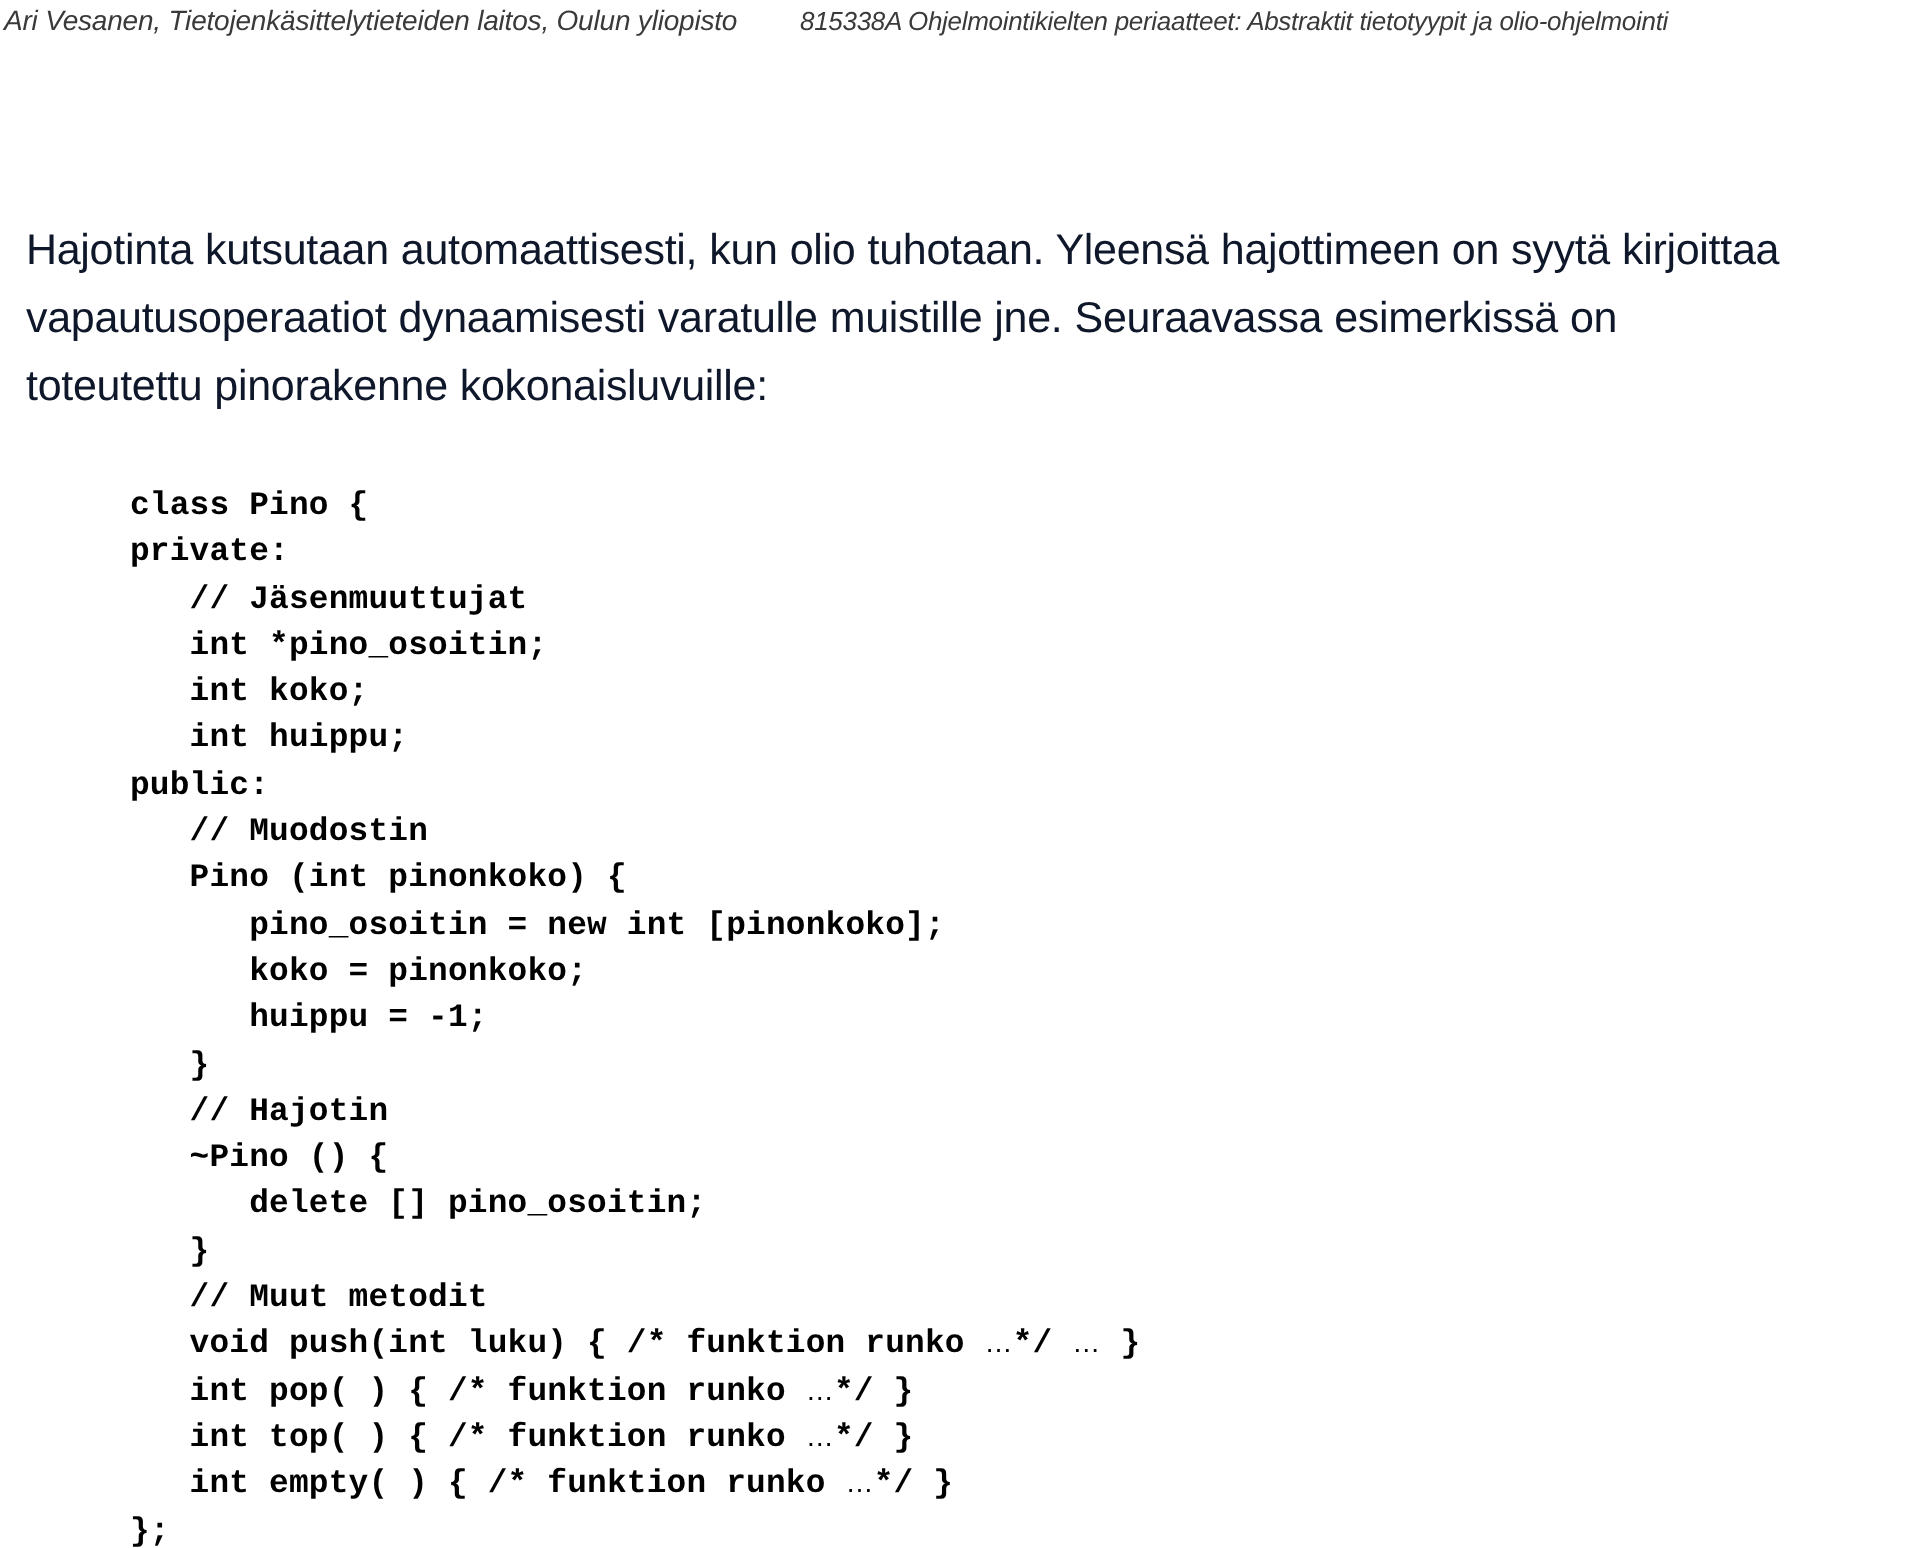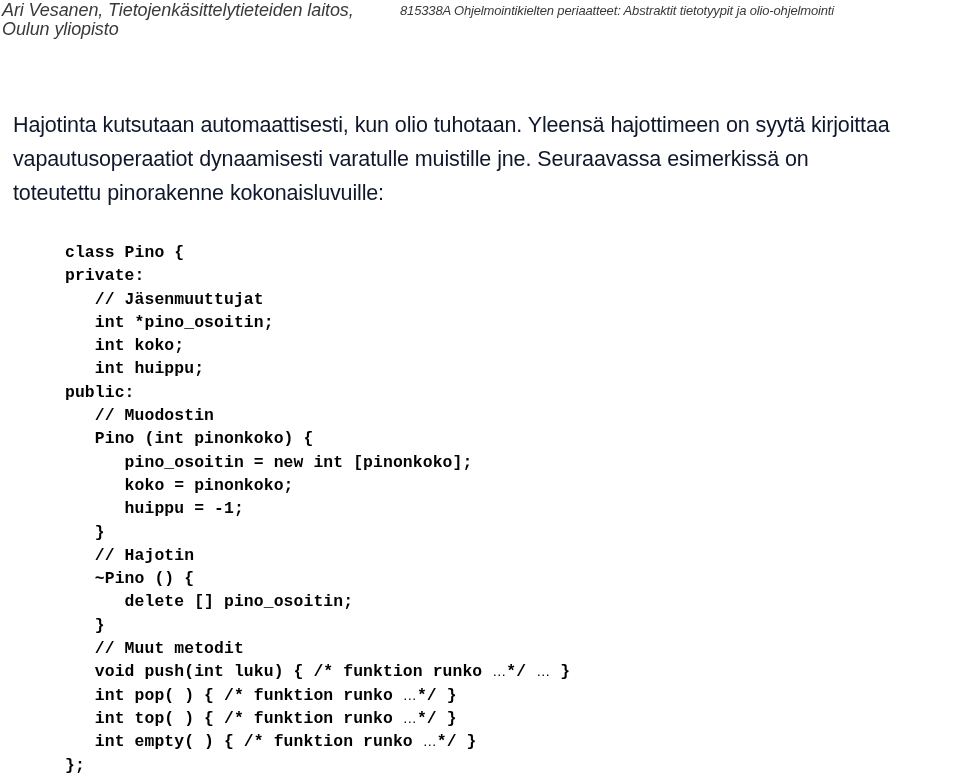--- a/index.html
+++ b/index.html
@@ -25,21 +25,21 @@
     height: 48px;
     box-sizing: border-box;
     padding: 2px 2px 0 2px;
   }
   .header-left {
     position: absolute;
     left: 2px;
     top: 1px;
     width: 400px;
     font-style: italic;
-    font-size: 18px;
+    font-size: 14px;
     line-height: 19px;
     color: #3a3a3a;
     letter-spacing: -0.1px;
   }
   .header-right {
     position: absolute;
     left: 400px;
     top: 1px;
     width: 558px;
     font-style: italic;

